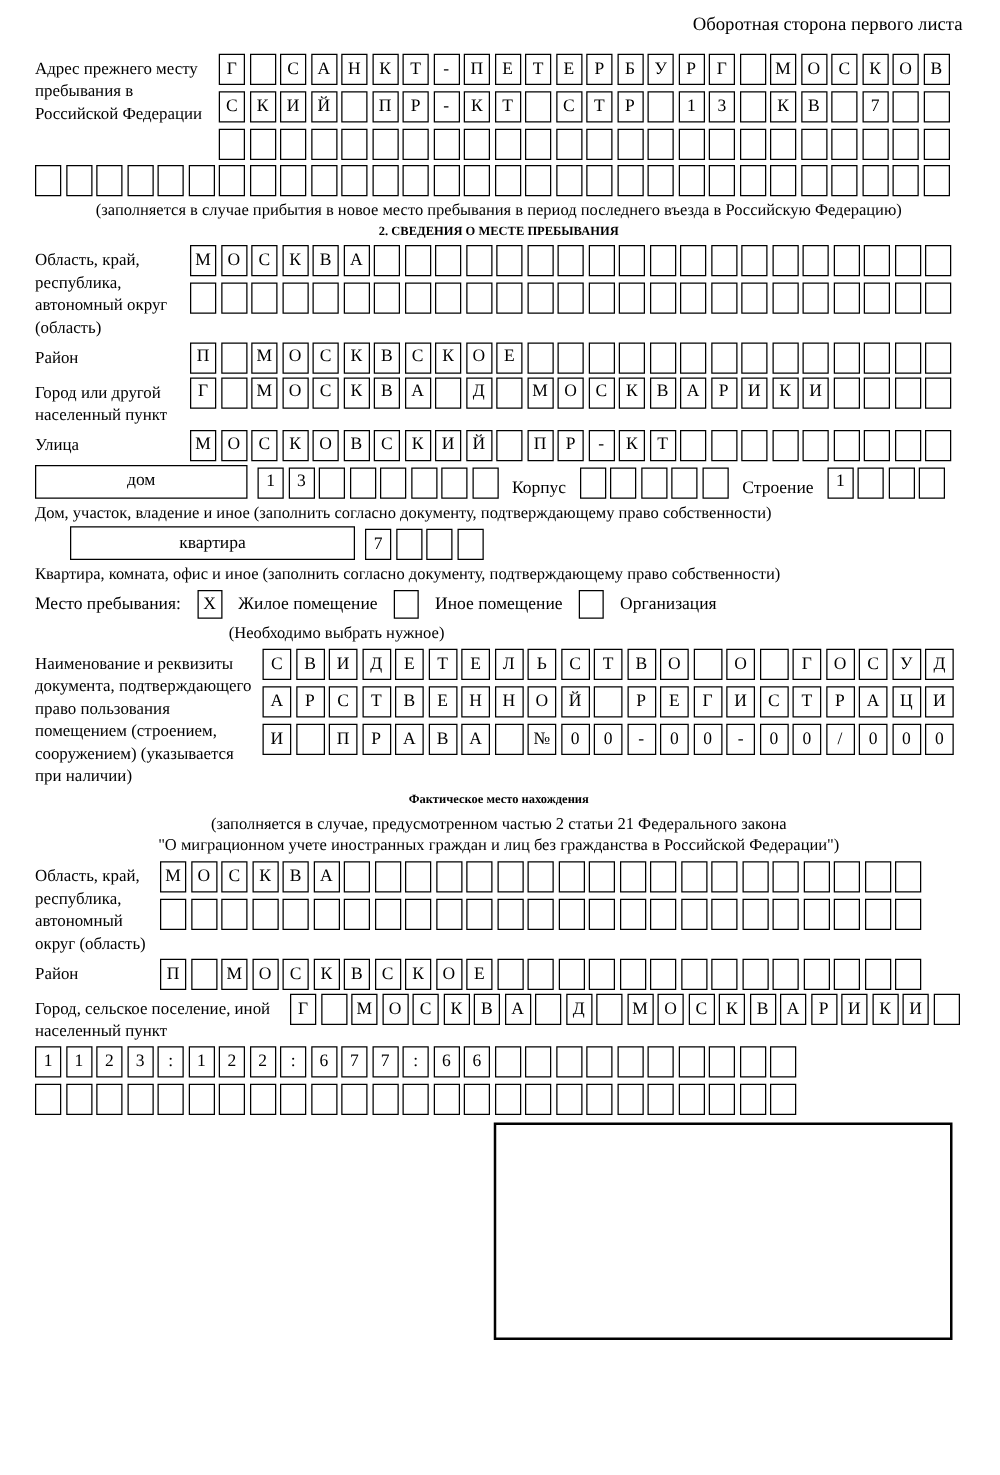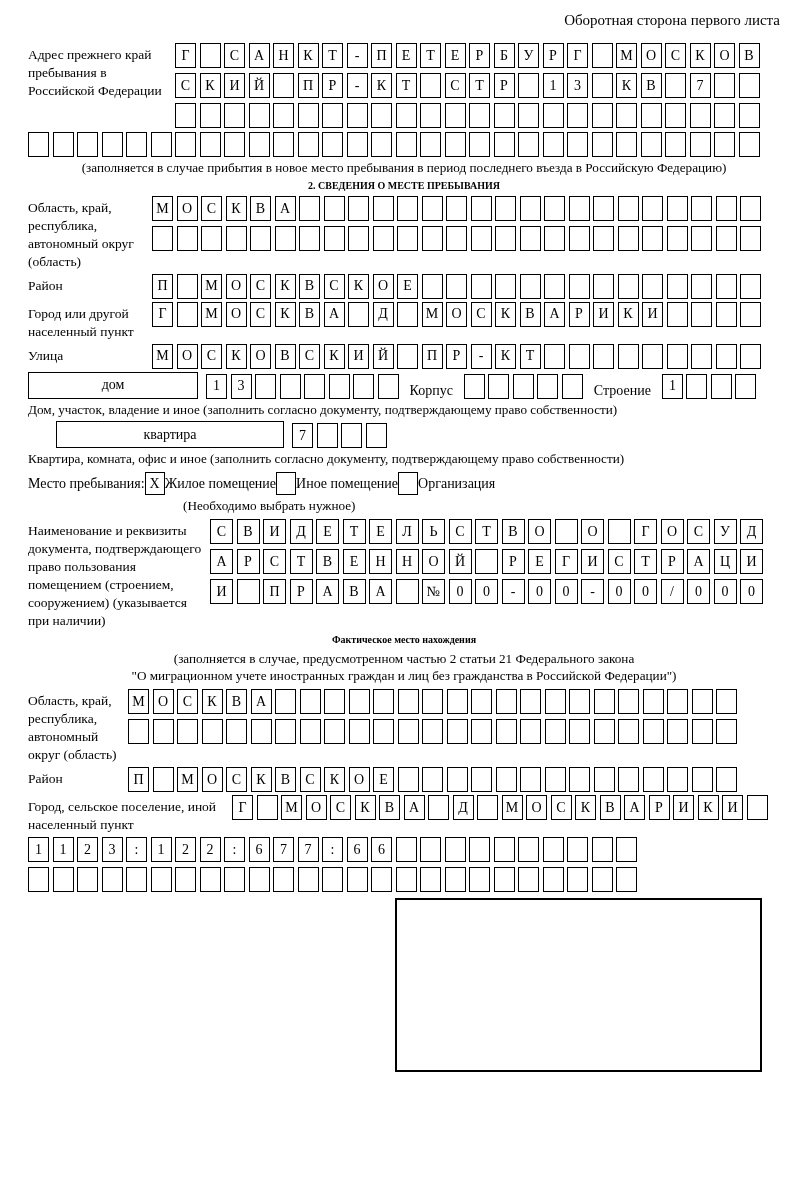--- a/index.html
+++ b/index.html
@@ -1,21 +1,21 @@
 <!DOCTYPE html>
 <html><head>
 <meta charset="utf-8">
 <style>
   * { margin:0; padding:0; box-sizing:border-box; }
   body { background:#fff; }
   .page {
     position:relative; width:800px; height:1180px; overflow:hidden;
     background:#fff; color:#000;
     font-family:"Liberation Serif", serif;
-    padding:12px 20px 0 28px;
+    padding:12px 30px 0 28px;
   }
   .hdr { text-align:right; font-size:15px; margin-bottom:14px; }
 
   .field { display:flex; align-items:flex-start; margin-bottom:3px; }
   .flabel { flex:none; font-size:13.5px; line-height:1.33; padding-top:3px; }
   .lw147 { width:147px; }
   .lw124 { width:124px; }
   .lw182 { width:182px; }
   .lw100 { width:100px; }
   .lw204 { width:204px; }
@@ -37,42 +37,42 @@
 
   .houserow { display:flex; align-items:flex-end; gap:8px; margin:3px 0 2px 0; }
   .wbox {
     flex:none; border:1.9px solid #000; height:27px;
     display:flex; align-items:center; justify-content:center; font-size:14px;
   }
   .wbox.dom { width:170px; }
   .wbox.kv  { width:228px;margin-left:28px; }
   .inlbl { font-size:14px; padding:0 3px; }
 
-  .stayrow { display:flex; align-items:center; margin:4px 0 2px 0; font-size:14px; }
+  .stayrow { display:flex; align-items:center; gap:13px; margin:4px 0 2px 0; font-size:14px; }
   .cbox {
     flex:none; width:20px; height:23px; border:1.9px solid #000;
     display:flex; align-items:center; justify-content:center; font-size:14px;
   }
   .stay-note { margin-left:155px; margin-bottom:5px; }
 
   .smallgap { margin-bottom:5px; }
   .doc-field { margin-top:2px; margin-bottom:4px; }
 
   .stampbox { margin-left:367px; margin-top:6px; width:367px; height:174px; border:2px solid #000; }
   .stampnote { margin-left:338px; width:415px; text-align:center; font-size:13.2px; line-height:1.38; margin-top:5px; }
 </style>
 </head>
 <body>
 
 <div class="page">
 
   <div class="hdr">Оборотная сторона первого листа</div>
 
   <div class="field">
-    <div class="flabel lw147">Адрес прежнего край пребывания в Российской Федерации</div>
+    <div class="flabel lw147">Адрес прежнего месту пребывания в Российской Федерации</div>
     <div class="frows">
       <div class="cells">
           <span class="cell">Г</span>
           <span class="cell"></span>
           <span class="cell">С</span>
           <span class="cell">А</span>
           <span class="cell">Н</span>
           <span class="cell">К</span>
           <span class="cell">Т</span>
           <span class="cell">-</span>

